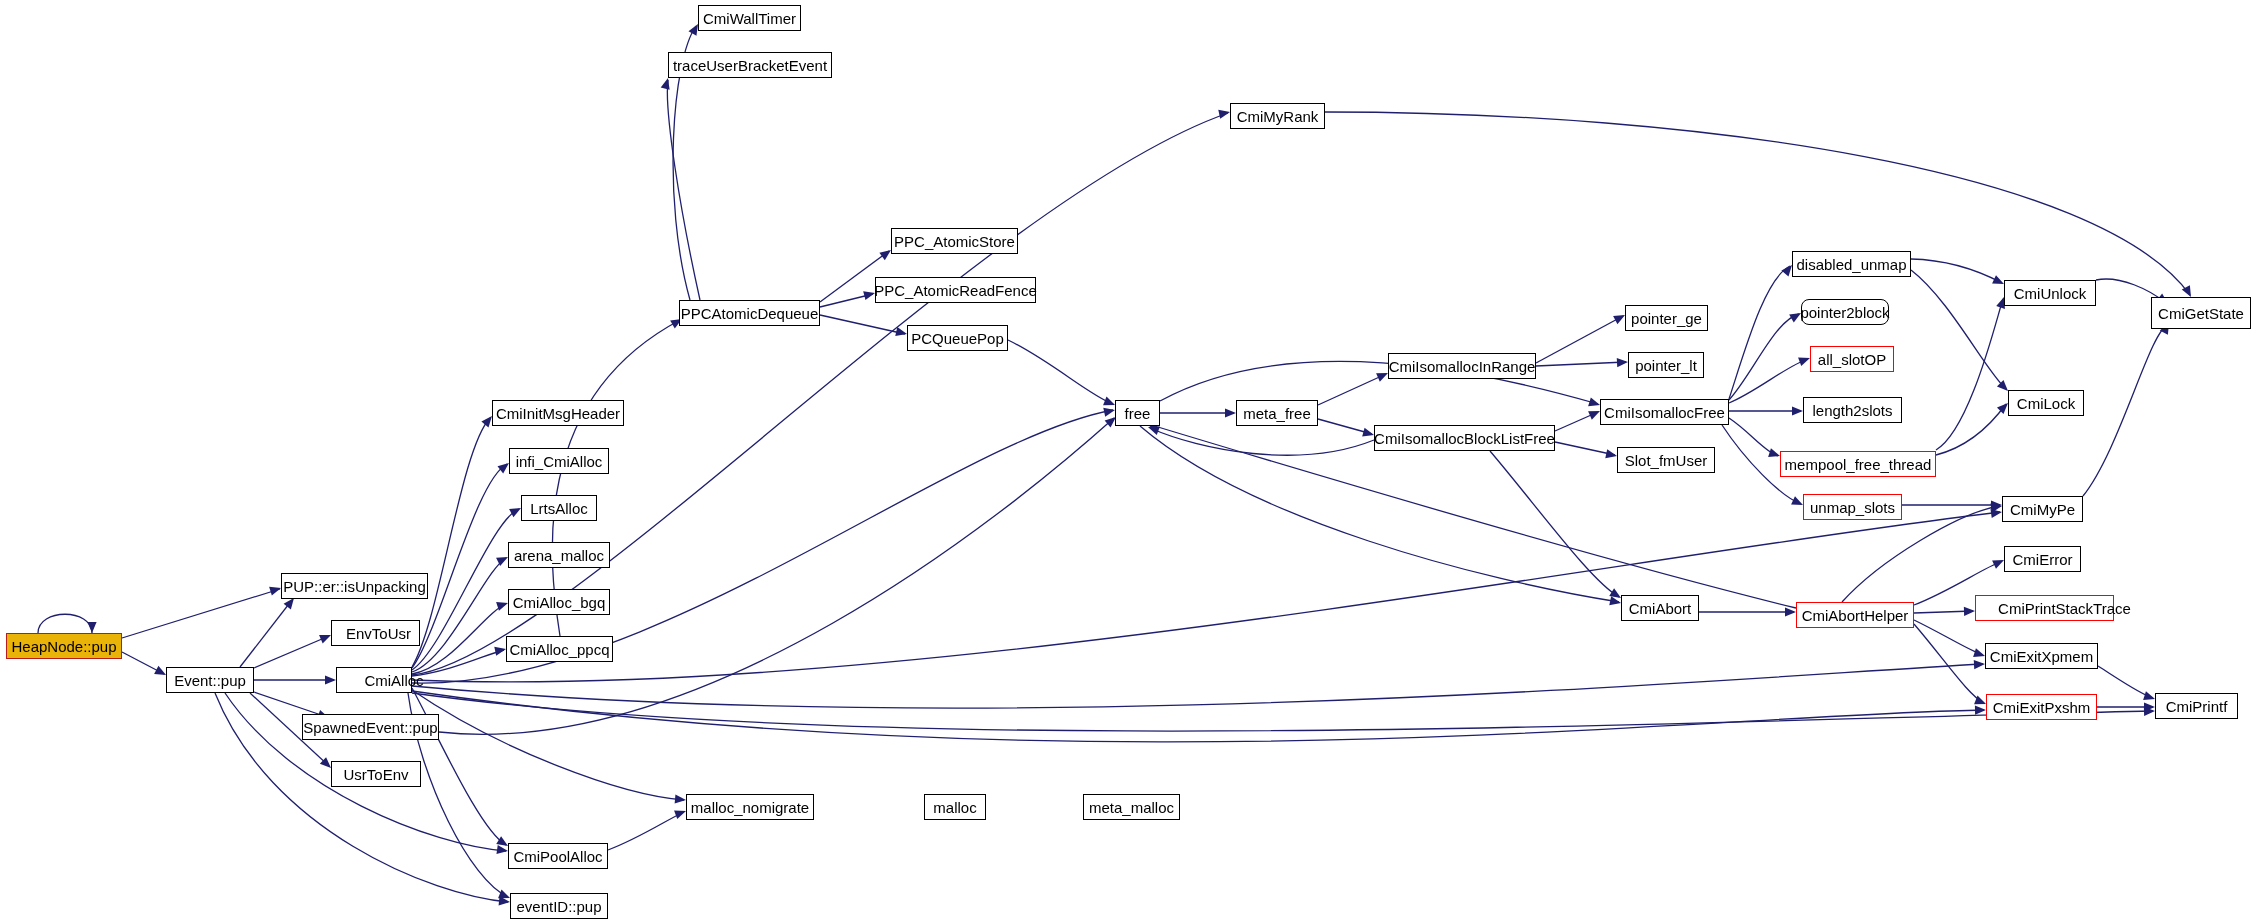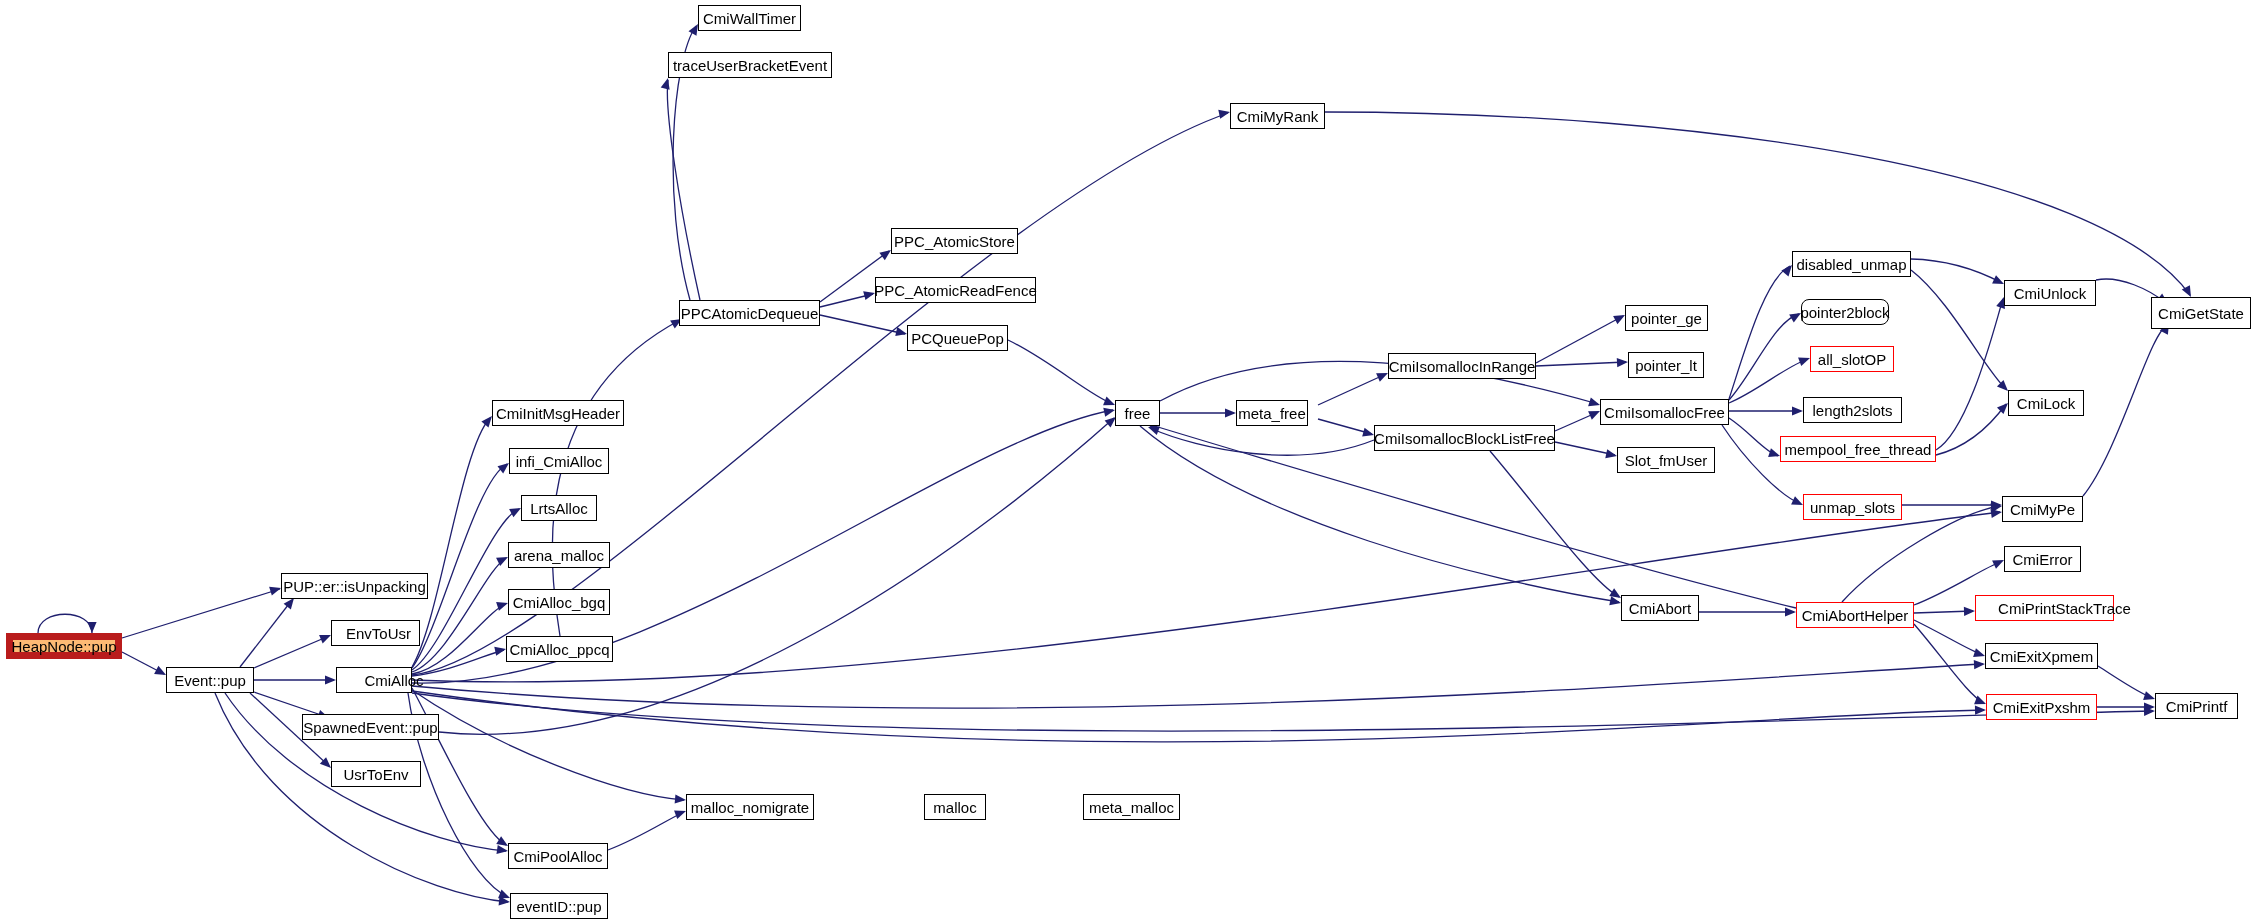--- a/index.html
+++ b/index.html
@@ -3,21 +3,21 @@
 <meta charset="utf-8">
 <title>HeapNode::pup call graph</title>
 <style>
   html,body{margin:0;padding:0;background:#ffffff;}
   #canvas{position:relative;width:2259px;height:920px;background:#ffffff;
           font-family:"Liberation Sans","DejaVu Sans",sans-serif;}
   svg#edges{position:absolute;left:0;top:0;width:2259px;height:920px;overflow:visible;}
   .node{position:absolute;box-sizing:border-box;display:flex;align-items:center;
         justify-content:center;background:#ffffff;border:1px solid #000000;
         font-size:15px;color:#000000;white-space:nowrap;line-height:1;}
-  .node.root{background:#fdba74;border:7px solid #b91c1c;}
+  .node.root{background:#eab308;border:1px solid #b91c1c;}
   .node.alert{border:1px solid #ff0000;}
   .edge{fill:none;stroke:#1f1f6e;stroke-width:1.3;}
   .arrow{fill:#1f1f6e;stroke:none;}
 </style>
 </head>
 <body>
 
 <div id="canvas">
   <svg id="edges" viewBox="0 0 2259 920" preserveAspectRatio="none">
       <path d="M 38 633 C 38 608 92 608 92 633" class="edge"></path>
@@ -229,21 +229,21 @@
       </div>
       <div class="node" style="left: 1083px; top: 794px; width: 97px; height: 26px;">
         <span>meta_malloc</span>
       </div>
       <div class="node" style="left: 1230px; top: 103px; width: 95px; height: 26px;">
         <span>CmiMyRank</span>
       </div>
       <div class="node" style="left: 1115px; top: 400px; width: 45px; height: 26px;">
         <span>free</span>
       </div>
-      <div class="node" style="left: 1236px; top: 400px; width: 72px; height: 26px;">
+      <div class="node" style="left: 1236px; top: 400px; width: 82px; height: 26px;">
         <span>meta_free</span>
       </div>
       <div class="node" style="left: 1388px; top: 353px; width: 148px; height: 26px;">
         <span>CmiIsomallocInRange</span>
       </div>
       <div class="node" style="left: 1374px; top: 425px; width: 181px; height: 26px;">
         <span>CmiIsomallocBlockListFree</span>
       </div>
       <div class="node" style="left: 1625px; top: 305px; width: 83px; height: 26px;">
         <span>pointer_ge</span>
@@ -265,21 +265,21 @@
       </div>
       <div class="node" style="left: 1801px; top: 299px; width: 88px; height: 26px; border-radius: 8px;">
         <span>pointer2block</span>
       </div>
       <div class="node alert" style="left: 1810px; top: 346px; width: 84px; height: 26px;">
         <span>all_slotOP</span>
       </div>
       <div class="node" style="left: 1803px; top: 397px; width: 99px; height: 26px;">
         <span>length2slots</span>
       </div>
-      <div class="node alert" style="left: 1780px; top: 436px; width: 156px; height: 26px;">
+      <div class="node alert" style="left: 1780px; top: 451px; width: 156px; height: 26px;">
         <span>mempool_free_thread</span>
       </div>
       <div class="node alert" style="left: 1803px; top: 494px; width: 99px; height: 26px;">
         <span>unmap_slots</span>
       </div>
       <div class="node alert" style="left: 1796px; top: 602px; width: 118px; height: 26px;">
         <span>CmiAbortHelper</span>
       </div>
       <div class="node" style="left: 2004px; top: 280px; width: 92px; height: 26px;">
         <span>CmiUnlock</span>

